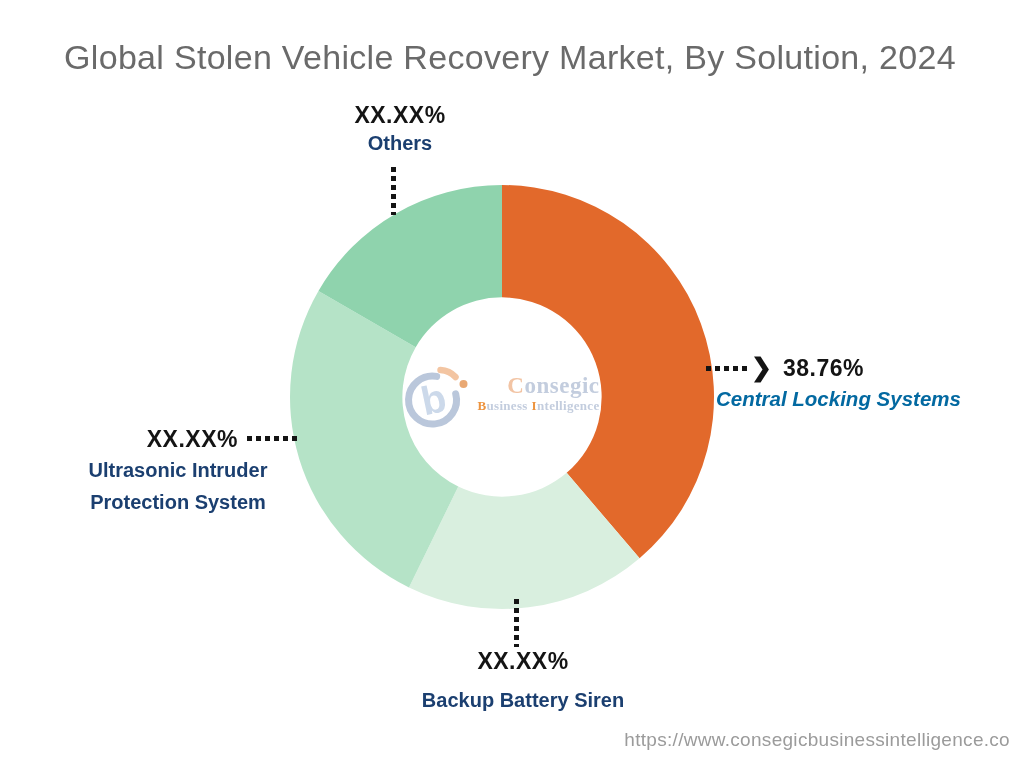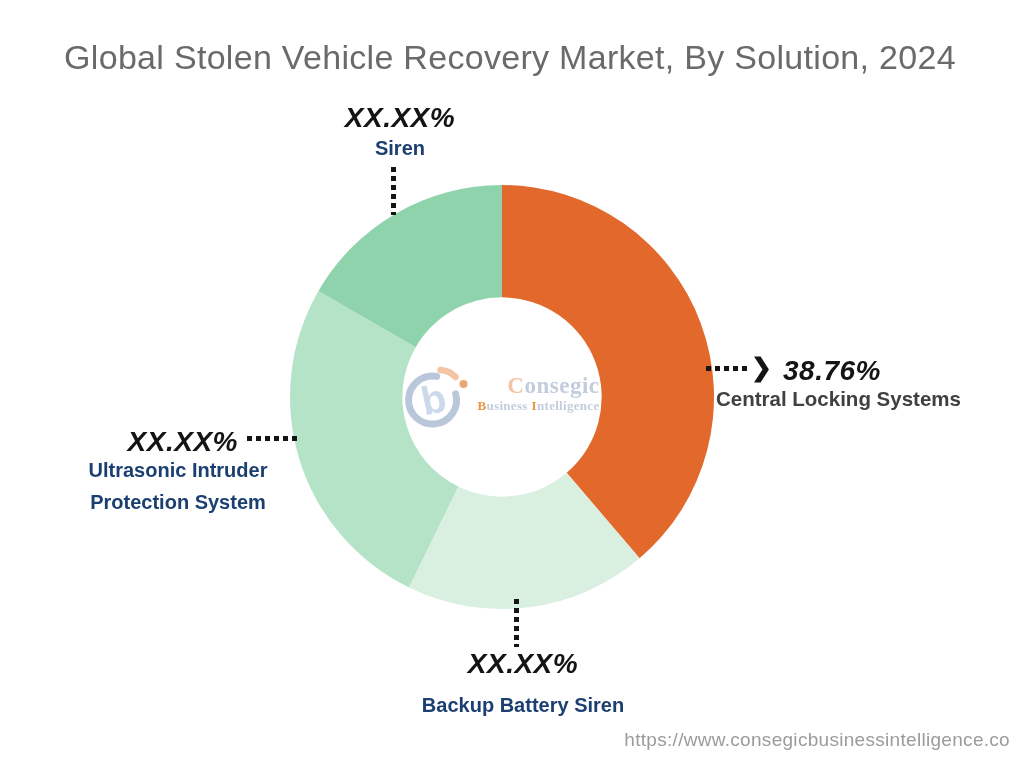--- a/index.html
+++ b/index.html
@@ -17,21 +17,21 @@
   .logo { position:absolute; left:502px; top:394px; transform:translate(-50%,-50%);
           display:flex; align-items:center; gap:7px; }
   .logo-text { text-align:right;font-family:Liberation Serif, serif; }
   .brand { font-size:23px; font-weight:600; color:#c3cdde; letter-spacing:.5px; line-height:1.05; }
   .brand .peach { color:#f2c4a4; }
   .sub { font-size:13px; font-weight:600; color:#c3cdde; letter-spacing:.3px; }
   .sub .org { color:#ed9440; }
   .sub .gap { margin-right:4px; }
 
   
-  .pct { font-size:28px; font-weight:800; color:#141414; letter-spacing:.5px;font-style:italic; }
+  .pct { font-size:23px; font-weight:800; color:#141414; letter-spacing:.5px; }
   .seg-name { font-size:20px; font-weight:700; color:#1b3f70; }
 
   .lbl-others { position:absolute; left:400px; top:102px; transform:translateX(-50%);
                 text-align:center; }
   .lbl-others .seg-name { margin-top:3px; }
 
   .lbl-central-pct { position:absolute; left:783px; top:355px; }
   .lbl-central-name { position:absolute; left:716px; top:387px; font-size:20.5px; }
 
   .lbl-ultra-pct { position:absolute; left:60px; top:426px; width:178px; text-align:right; }
@@ -81,28 +81,28 @@
       <circle cx="59" cy="26" r="4" fill="#e9a873"></circle>
     </svg>
     <div class="logo-text">
       <div class="brand"><span class="peach">C</span><span>onsegic</span></div>
       <div class="sub"><span class="org">B</span><span class="gap">usiness</span><span class="org">I</span><span>ntelligence</span></div>
     </div>
   </div>
 
   <div class="lbl-others">
     <div class="pct">XX.XX%</div>
-    <div class="seg-name" style="color: rgb(27, 63, 112);">Siren</div>
+    <div class="seg-name" style="color: rgb(27, 63, 112);">Others</div>
   </div>
   <div class="dots-v line-others"></div>
 
   <div class="dots-h line-central"></div>
   <div class="arrow-head">❯</div>
   <div class="pct lbl-central-pct">38.76%</div>
-  <div class="seg-name lbl-central-name" style="color: #404040;">Central Locking Systems</div>
+  <div class="seg-name lbl-central-name" style="color: #0369a1; font-style: italic;">Central Locking Systems</div>
 
   <div class="pct lbl-ultra-pct">XX.XX%</div>
   <div class="dots-h line-ultra"></div>
   <div class="seg-name lbl-ultra-name" style="color: rgb(27, 63, 112);">
     <div>Ultrasonic Intruder</div>
     <div>Protection System</div>
   </div>
 
   <div class="dots-v line-backup"></div>
   <div class="lbl-backup">

